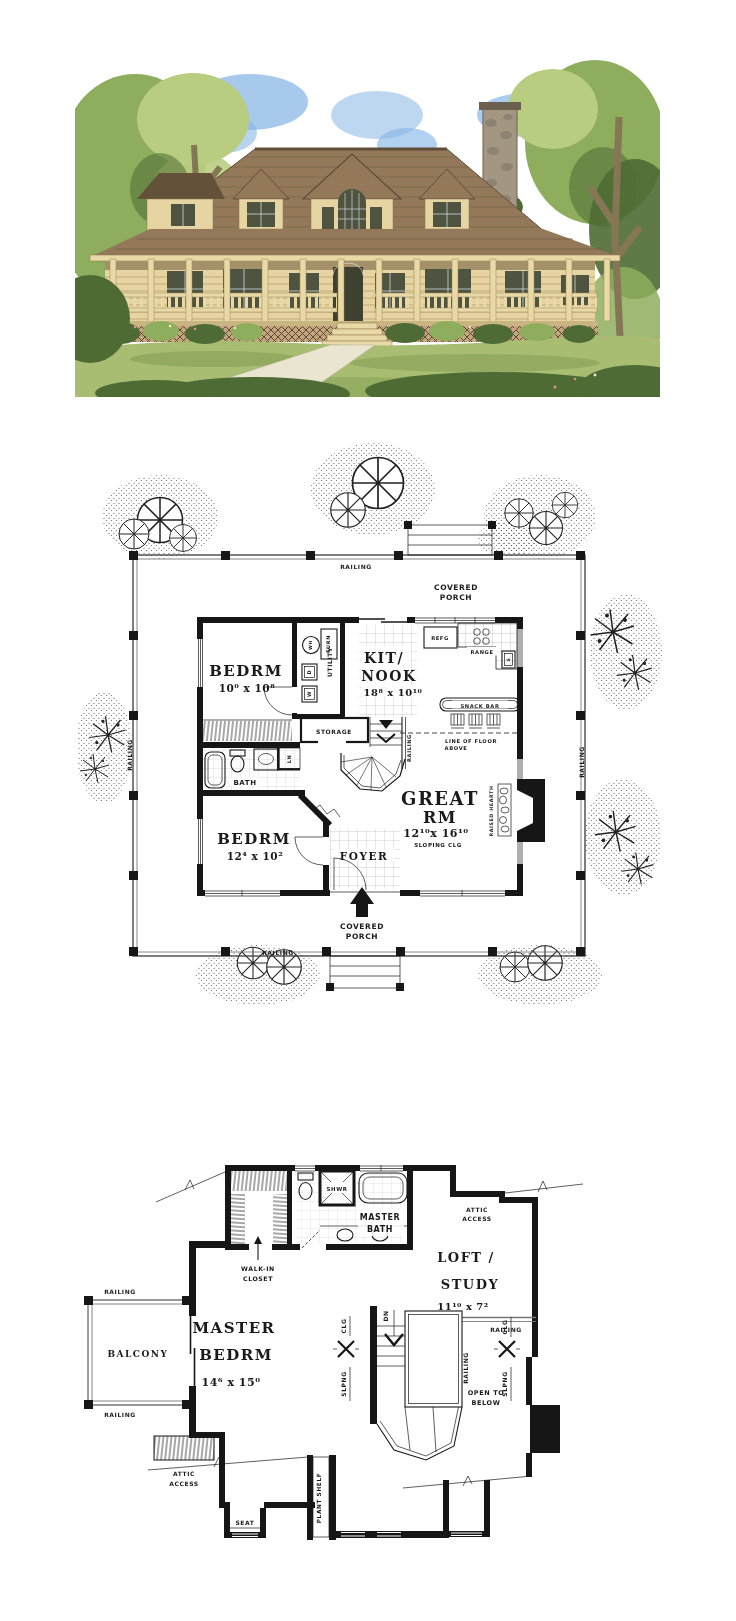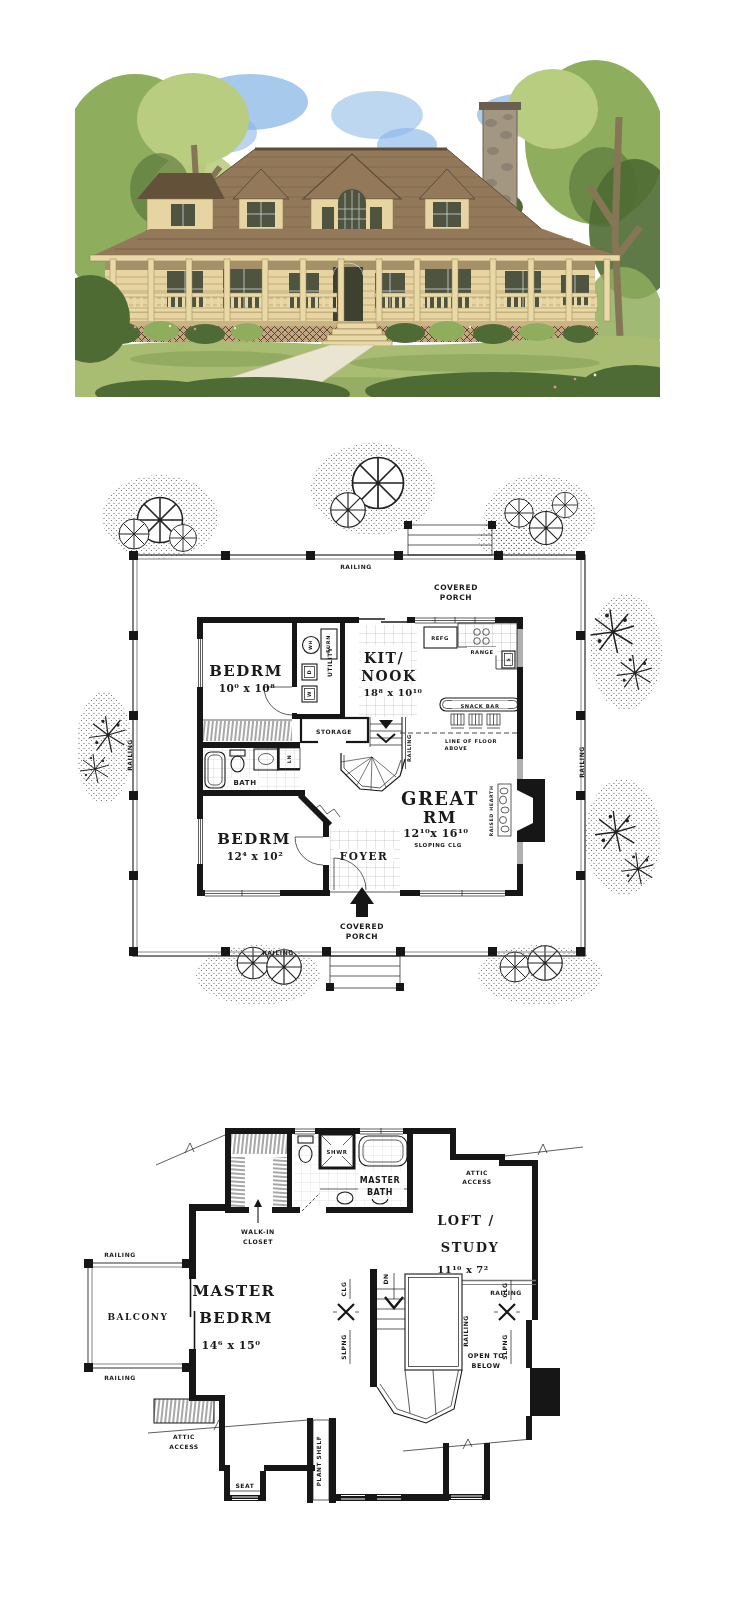--- a/index.html
+++ b/index.html
@@ -534,21 +534,21 @@
     <text class="sm mid" x="200" y="538" font-size="6">RAILING</text>
     <text class="sm mid" x="378" y="173" font-size="7.5">COVERED</text>
     <text class="sm mid" x="378" y="183" font-size="7.5">PORCH</text>
     <polygon points="272,487 284,470 296,487 290,487 290,500 278,500 278,487" class="w"></polygon>
     <text class="sm mid" x="284" y="512" font-size="7.5">COVERED</text>
     <text class="sm mid" x="284" y="522" font-size="7.5">PORCH</text>
   </g>
 </svg>
 </div>
 
-<div class="abs" style="left:58px;top:1083px;width:620px;height:432px">
+<div class="abs" style="left:58px;top:1120px;width:620px;height:432px">
 <svg viewBox="0 0 620 432" width="620" height="432">
 
   <g class="w">
     <rect x="167" y="45" width="70" height="6"></rect>
         <rect x="257" y="45" width="45" height="6"></rect>
         <rect x="345" y="45" width="53" height="6"></rect>
     <rect x="167" y="45" width="6" height="85"></rect>
     <rect x="349" y="45" width="6" height="85"></rect>
     <rect x="167" y="124" width="24" height="6"></rect>
         <rect x="214" y="124" width="28" height="6"></rect>

